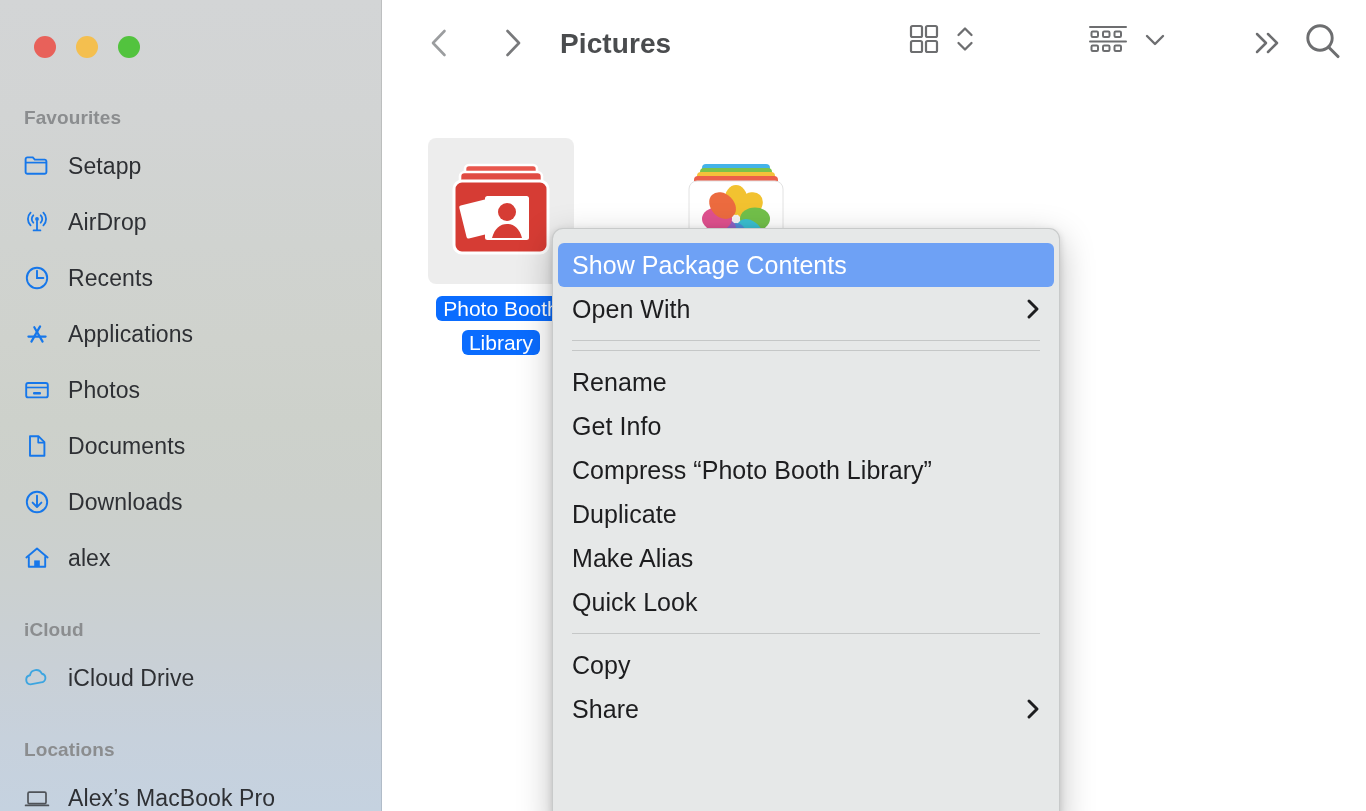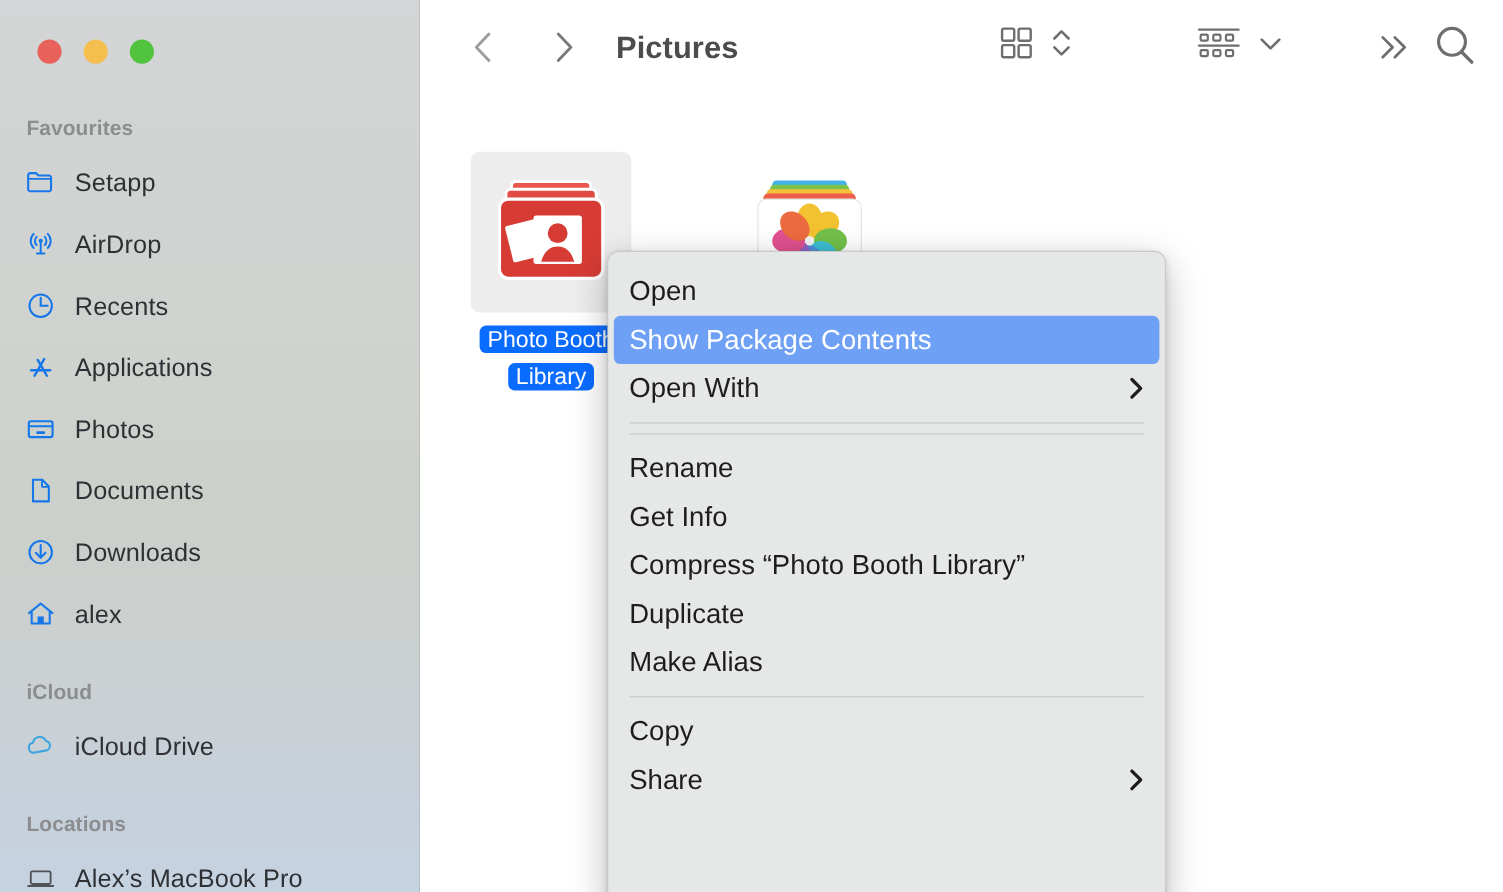--- a/index.html
+++ b/index.html
@@ -404,23 +404,20 @@
           </g>
         </svg>
       </div>
       <div class="file-label unselected">Photos Library</div>
     </div>
 
   </div>
 
   <div id="ctx-menu">
 
-    <div class="ctx-item">
-      <span class="ctx-label">Open</span>
-    </div>
 
     <div class="ctx-item highlight">
       <span class="ctx-label">Show Package Contents</span>
     </div>
 
     <div class="ctx-item">
       <span class="ctx-label">Open With</span>
       <span class="ctx-arrow">
         <svg width="18" height="24" viewBox="0 0 18 24">
             <path d="M5 4l8 8-8 8" fill="none" stroke="#1d1d1f" stroke-width="3" stroke-linecap="round" stroke-linejoin="round"></path>
@@ -446,20 +443,23 @@
     </div>
 
     <div class="ctx-item">
       <span class="ctx-label">Duplicate</span>
     </div>
 
     <div class="ctx-item">
       <span class="ctx-label">Make Alias</span>
     </div>
 
+    <div class="ctx-item">
+      <span class="ctx-label">Quick Look</span>
+    </div>
 
     <div class="ctx-sep"></div>
 
     <div class="ctx-item">
       <span class="ctx-label">Copy</span>
     </div>
 
     <div class="ctx-item">
       <span class="ctx-label">Share</span>
       <span class="ctx-arrow">

